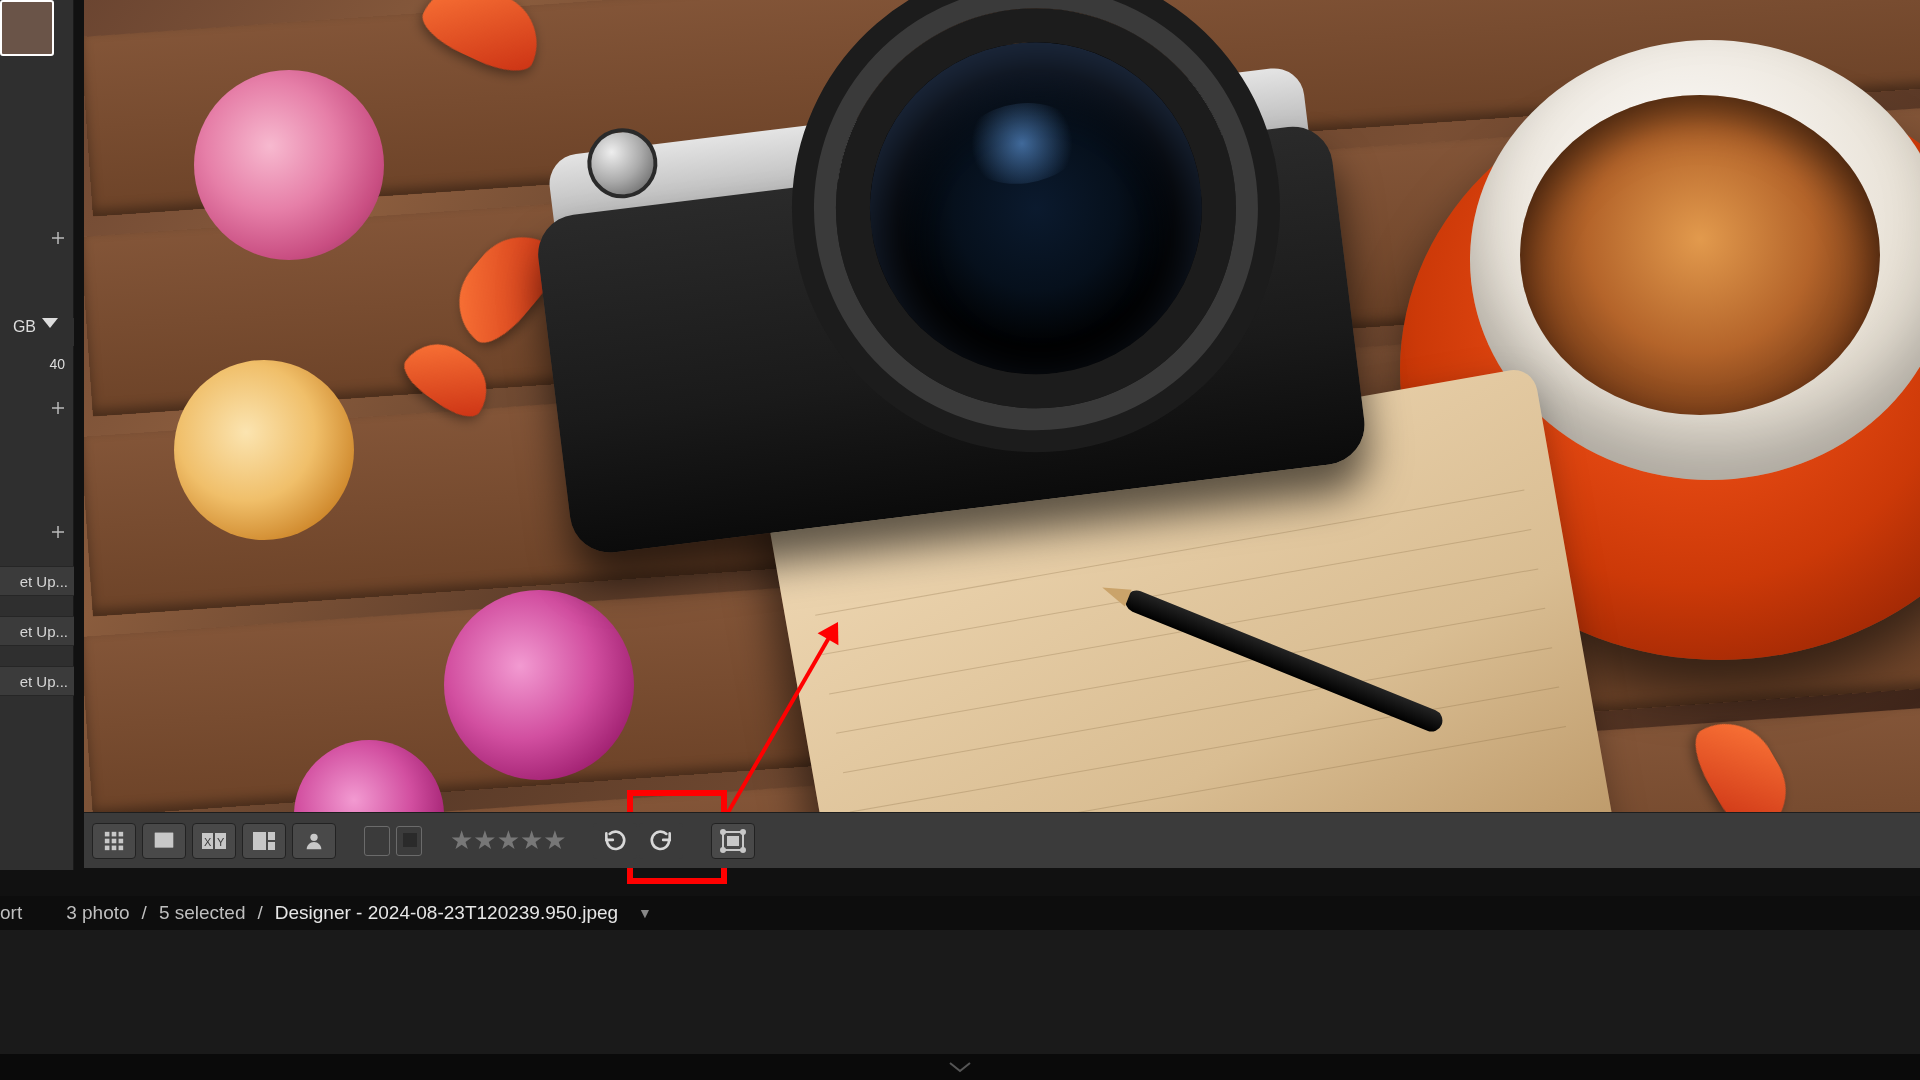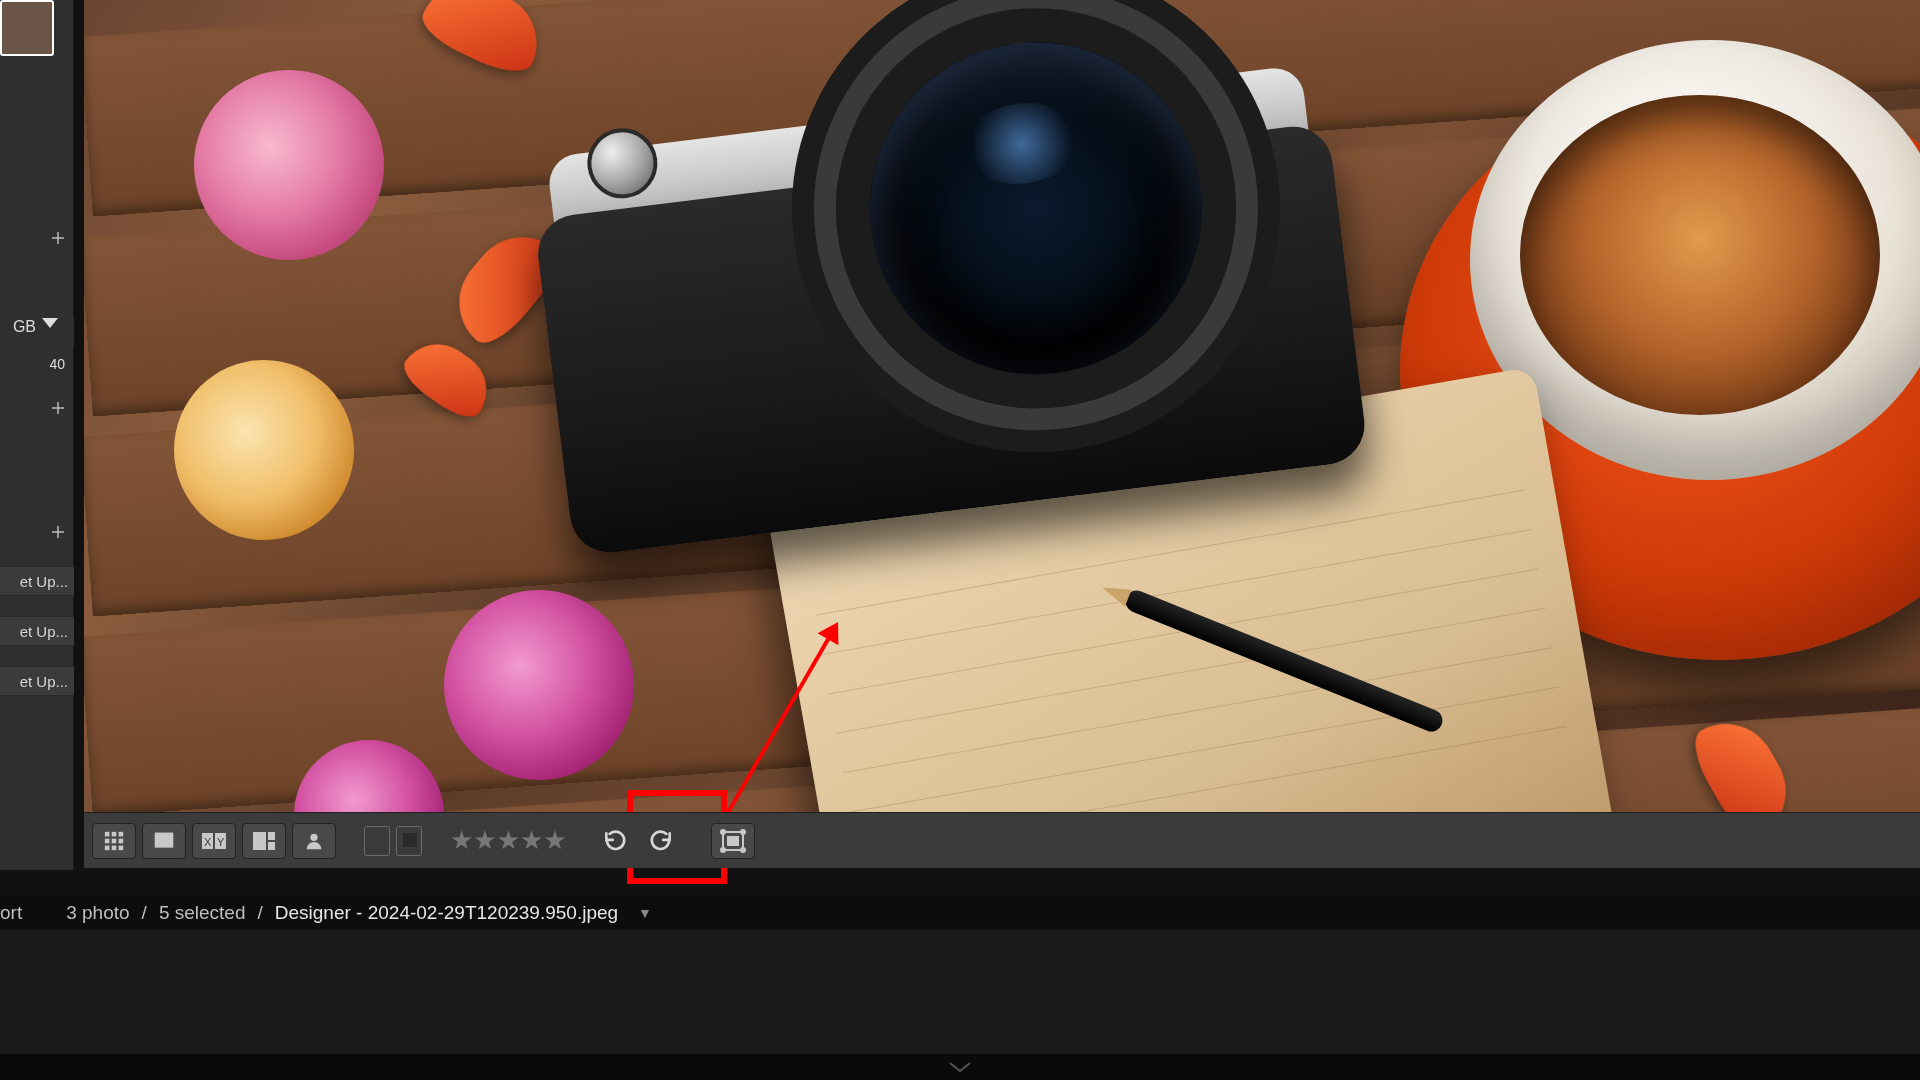--- a/index.html
+++ b/index.html
@@ -240,21 +240,21 @@
     </div>
   </div>
 
   <div class="status">
     <span class="dim">ort</span>
     <span style="width:20px"></span>
     <span class="dim">3 photo</span>
     <span class="dim"> / </span>
     <span class="dim">5 selected</span>
     <span class="dim"> / </span>
-    <span class="fname">Designer - 2024-02-29T120239.950.jpeg</span>
+    <span class="fname">Designer - 2024-08-23T120239.950.jpeg</span>
     <span class="dd">▼</span>
   </div>
 
   <div class="darkband"></div>
 
   <div class="bottomchev">
     <svg width="26" height="14" viewBox="0 0 26 14" fill="none" stroke="#888" stroke-width="2">
         <path d="M3 3l10 8 10-8"></path>
       </svg>
   </div>

